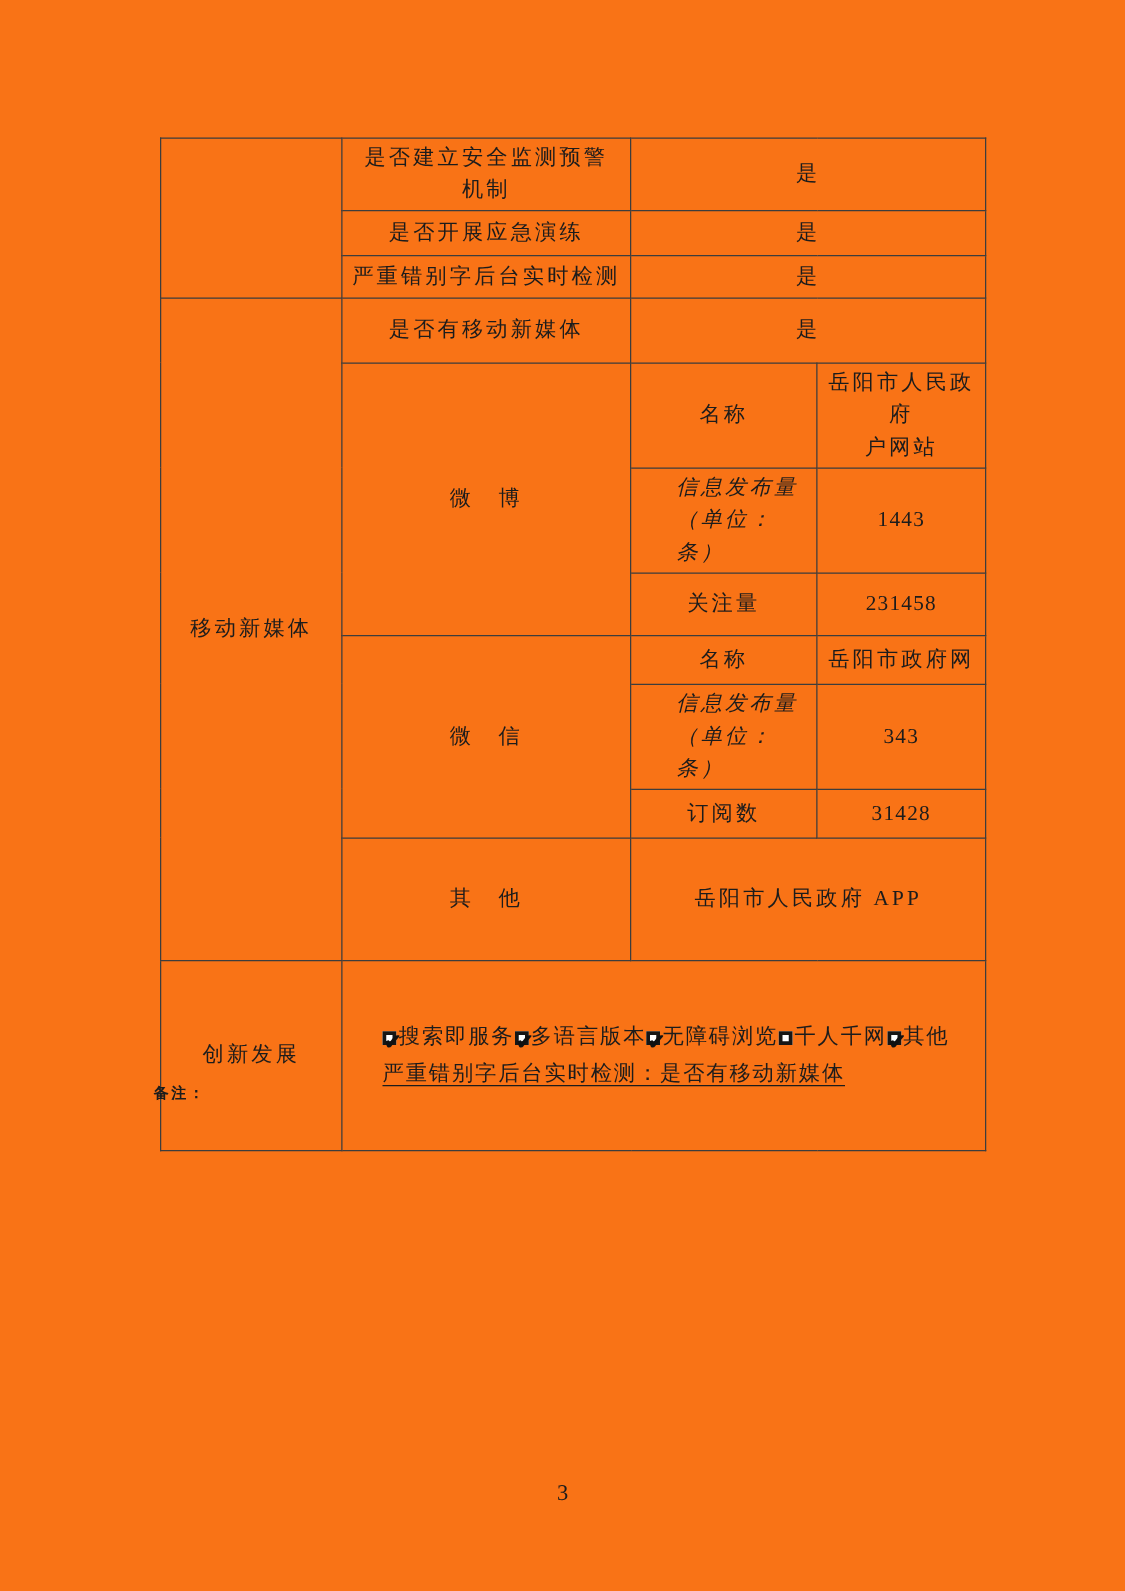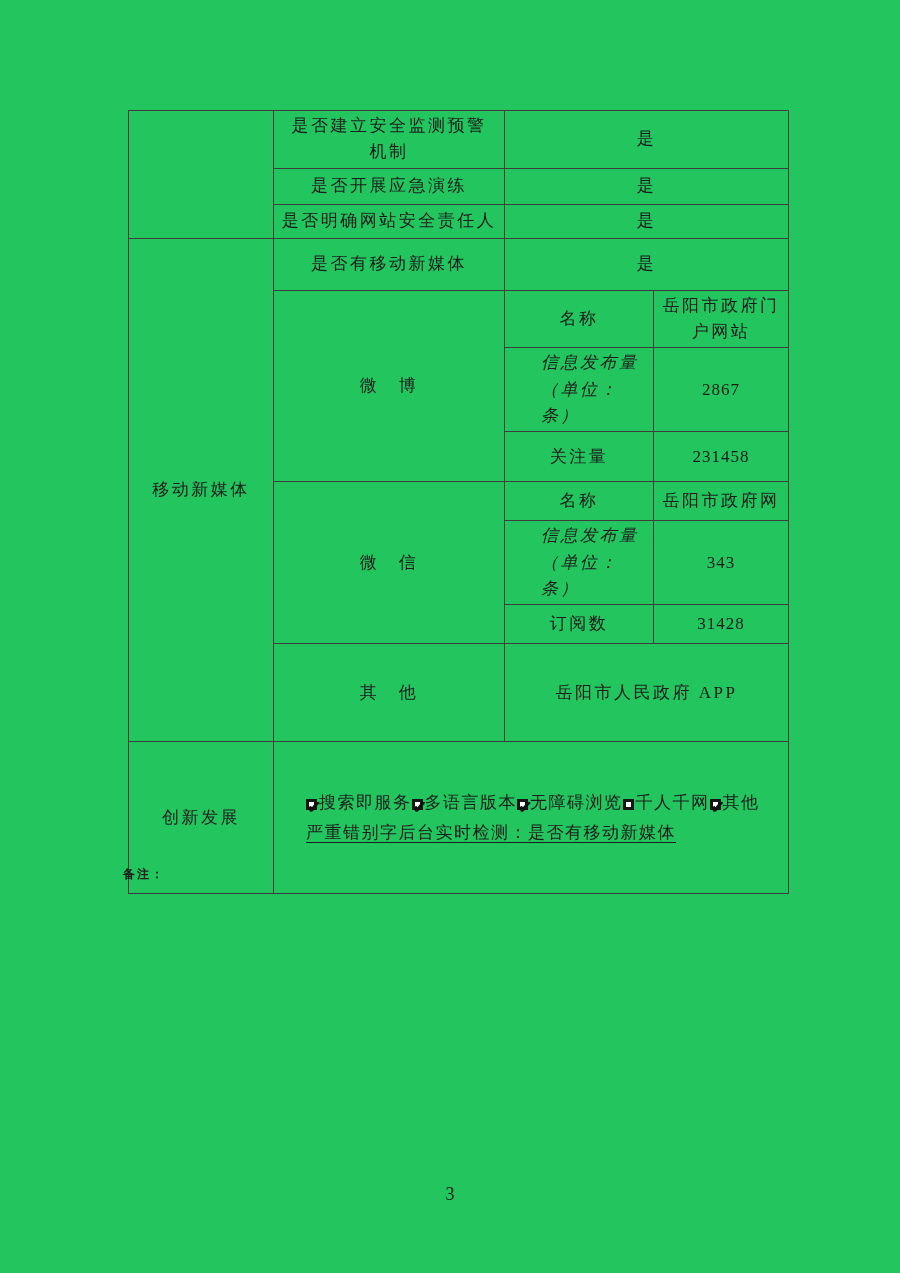--- a/index.html
+++ b/index.html
@@ -4,21 +4,21 @@
 <style>
   * { margin:0; padding:0; box-sizing:border-box; }
   html,body { background:#ffffff; }
   body {
     width:900px; height:1273px;
     font-family:"Liberation Serif","DejaVu Serif",serif;
     color:#1c1c1c;
     position:relative;
     overflow:hidden;
   }
-  .page { position:relative; width:900px; height:1273px; background:#22c55e; }
+  .page { position:relative; width:900px; height:1273px; background:#f97316; }
 
   table.doc-table {
     position:absolute; left:128px; top:110px;
     width:660px; table-layout:fixed;
     border-collapse:collapse;
   }
   .doc-table td {
     border:1px solid #3d3d3d;
     font-size:17px;
     text-align:center;
@@ -82,40 +82,40 @@
         <td rowspan="3"></td>
         <td class="ml">是否建立安全监测预警
 机制</td>
         <td colspan="2">是</td>
       </tr>
       <tr style="height:36px">
         <td>是否开展应急演练</td>
         <td colspan="2">是</td>
       </tr>
       <tr style="height:34px">
-        <td>是否明确网站安全责任人</td>
+        <td>严重错别字后台实时检测</td>
         <td colspan="2">是</td>
       </tr>
 
       <tr style="height:52px">
         <td rowspan="8">移动新媒体</td>
         <td>是否有移动新媒体</td>
         <td colspan="2">是</td>
       </tr>
 
       <tr style="height:57px">
         <td rowspan="3">微　博</td>
         <td>名称</td>
-        <td class="ml">岳阳市政府门
+        <td class="ml">岳阳市人民政府
 户网站</td>
       </tr>
       <tr style="height:51px">
         <td class="left ml">信息发布量
 （单位：条）</td>
-        <td class="num">2867</td>
+        <td class="num">1443</td>
       </tr>
       <tr style="height:50px">
         <td>关注量</td>
         <td class="num">231458</td>
       </tr>
 
       <tr style="height:39px">
         <td rowspan="3">微　信</td>
         <td>名称</td>
         <td>岳阳市政府网</td>

